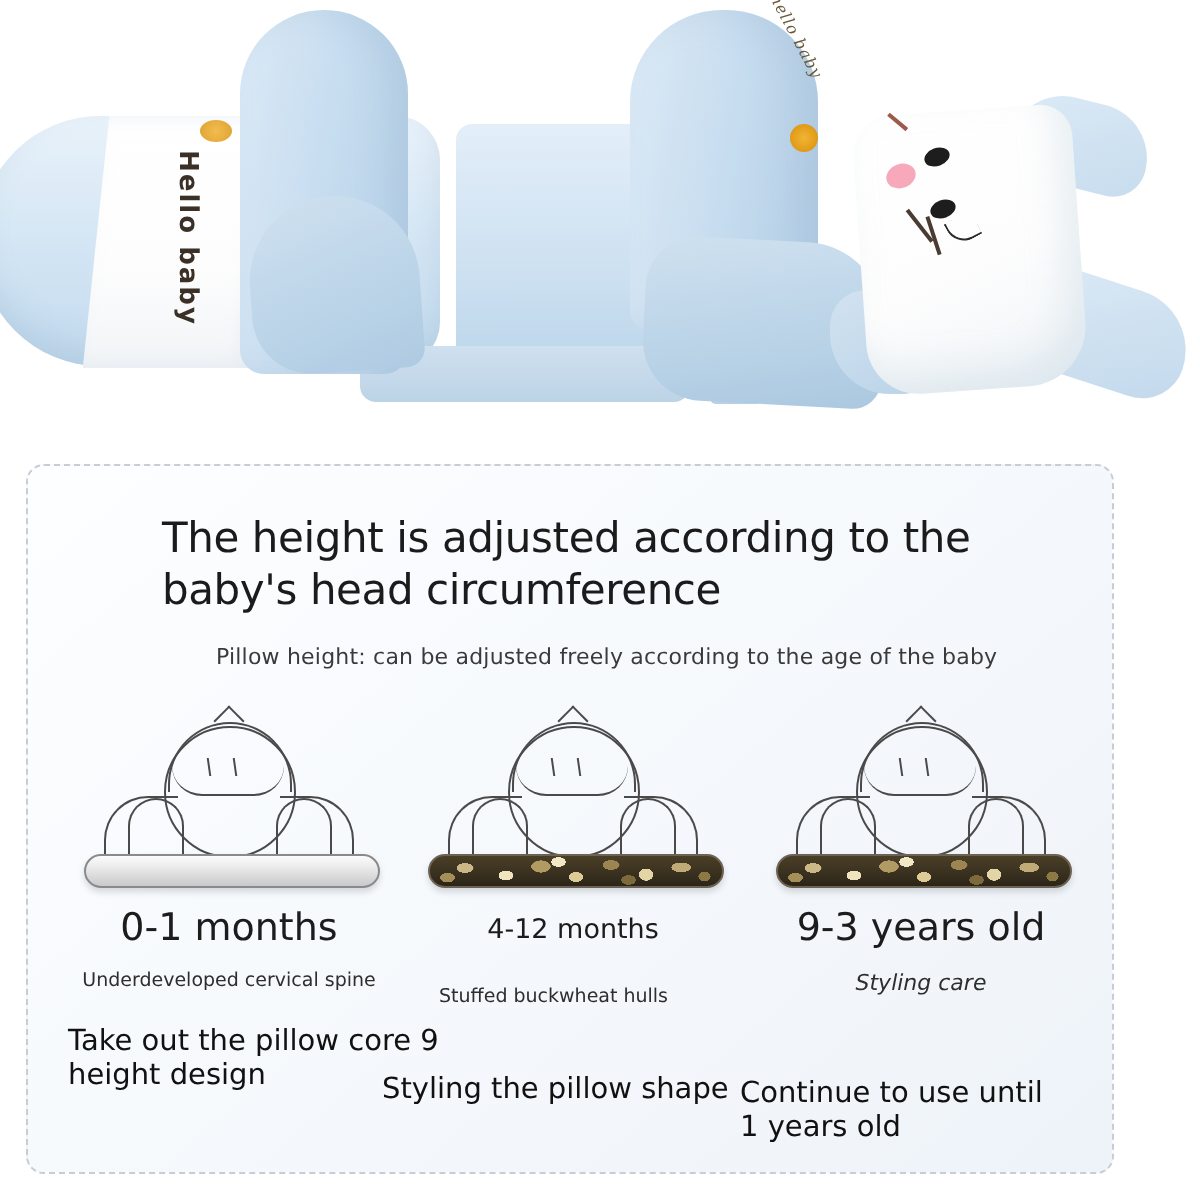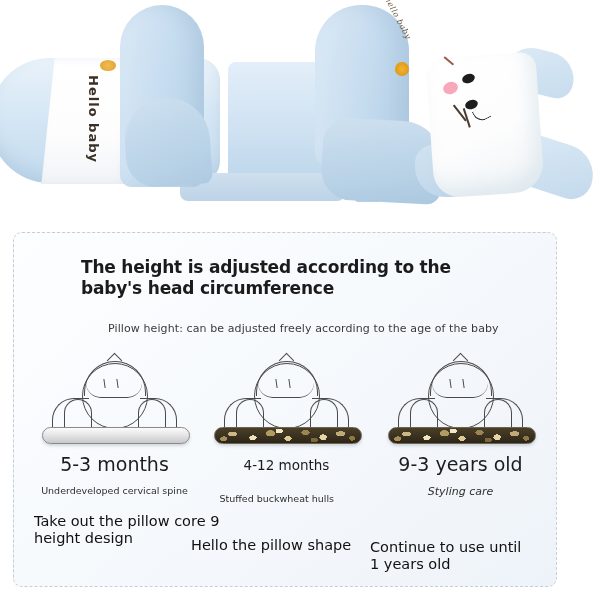--- a/index.html
+++ b/index.html
@@ -148,21 +148,21 @@
   
   #info-panel{
     position:absolute;left:13px;top:232px;width:544px;height:355px;
     background:linear-gradient(140deg,#fdfeff 0%,#f7fafd 40%,#eef3f9 100%);
     border:1.3px dashed #c8cdd3;
     border-radius:9px;
     box-sizing:border-box;
   }
   #panel-heading{
     position:absolute;left:67px;top:24px;width:430px;
-    font-size:17px;line-height:1.23;color:#1b1b1b;font-weight:700;
+    font-size:21px;line-height:1.23;color:#1b1b1b;font-weight:400;
     letter-spacing:-.2px;
   }
   #panel-subtitle{
     position:absolute;left:53px;top:89px;width:470px;
     font-size:11px;color:#3a3a3a;letter-spacing:.1px;margin-left:41px;
   }
 
   #columns{
     position:absolute;left:0;top:120px;width:544px;height:230px;
   }
@@ -311,41 +311,41 @@
         <div class="baby-hair"></div>
         <div class="baby-hair-tuft"></div>
         <div class="baby-fringe"></div>
         <div class="baby-fringe-peak"></div>
         <div class="baby-arm-l"></div>
         <div class="baby-arm-l2"></div>
         <div class="baby-arm-r"></div>
         <div class="baby-arm-r2"></div>
         <div class="pillow-bar bar-empty"></div>
       </div>
-      <div class="age-label age-lg">5-3 months</div>
+      <div class="age-label age-lg">0-1 months</div>
       <div class="note-sm" style="top:132px;left:0;">Underdeveloped cervical spine</div>
       <div class="note-md" style="top:160px;left:10px;">Take out the pillow core 9 height design</div>
     </div>
 
     <div class="column" id="column-1">
       <div class="illus">
         <div class="baby-head"></div>
         <div class="baby-hair"></div>
         <div class="baby-hair-tuft"></div>
         <div class="baby-fringe"></div>
         <div class="baby-fringe-peak"></div>
         <div class="baby-arm-l"></div>
         <div class="baby-arm-l2"></div>
         <div class="baby-arm-r"></div>
         <div class="baby-arm-r2"></div>
         <div class="pillow-bar bar-hulls"></div>
       </div>
       <div class="age-label age-sm" style="top:104px;">4-12 months</div>
       <div class="note-sm" style="top:140px;left:-12px;text-align:right;padding-left:18px;box-sizing:border-box;width:150px;">Stuffed buckwheat hulls</div>
-      <div class="note-md" style="top:184px;left:-5px;">Hello the pillow shape</div>
+      <div class="note-md" style="top:184px;left:-5px;">Styling the pillow shape</div>
     </div>
 
     <div class="column" id="column-2">
       <div class="illus">
         <div class="baby-head"></div>
         <div class="baby-hair"></div>
         <div class="baby-hair-tuft"></div>
         <div class="baby-fringe"></div>
         <div class="baby-fringe-peak"></div>
         <div class="baby-arm-l"></div>

